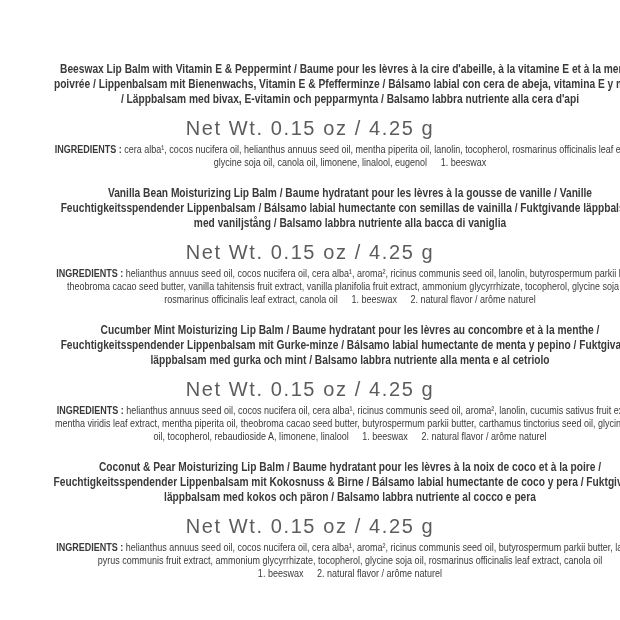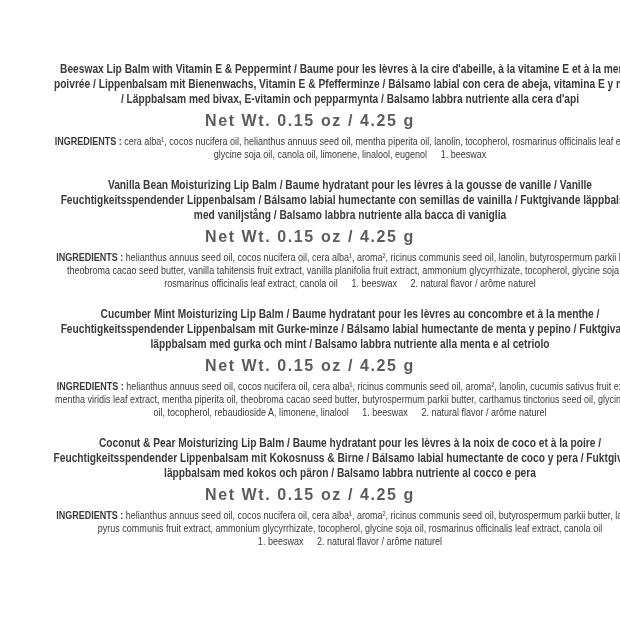--- a/index.html
+++ b/index.html
@@ -30,26 +30,26 @@
     transform-origin: 350px 0;
   }
   .title {
     font-size: 12px;
     font-weight: bold;
     line-height: 15px;
     margin: 0;
     letter-spacing: 0;
   }
   .netwt {
-    font-size: 16px;
-    font-weight: bold;
+    font-size: 20px;
+    font-weight: normal;
     color: #5c5c5c;
     letter-spacing: 1.6px;
     line-height: 23px;
-    margin: 2px 0 3px 0;
+    margin: 10px 0 3px 0;
     text-align: center;
   }
   .ingredients {
     font-size: 10.6px;
     line-height: 13px;
     margin: 0;
   }
   .ing-label {
     font-weight: bold;
   }

